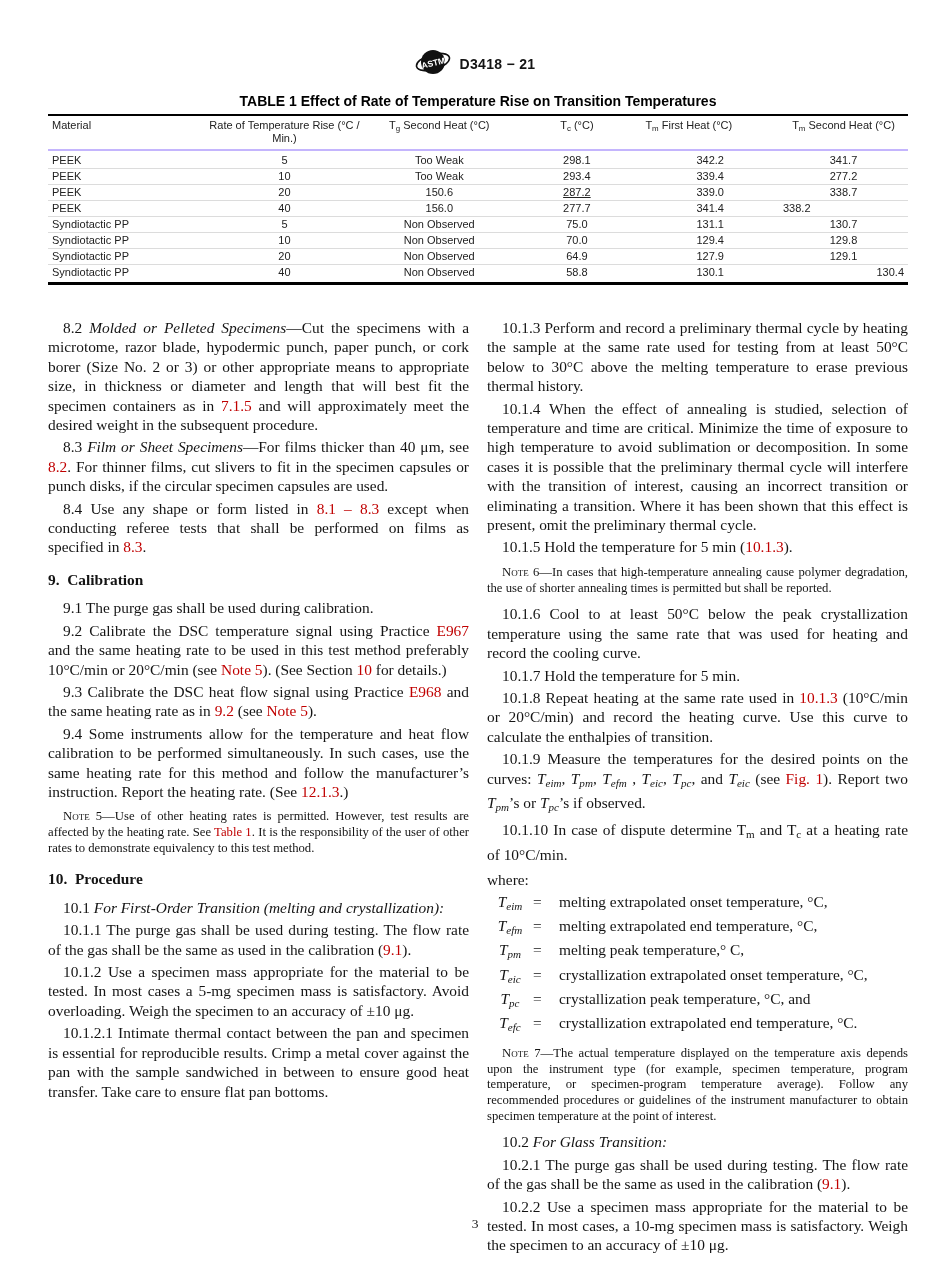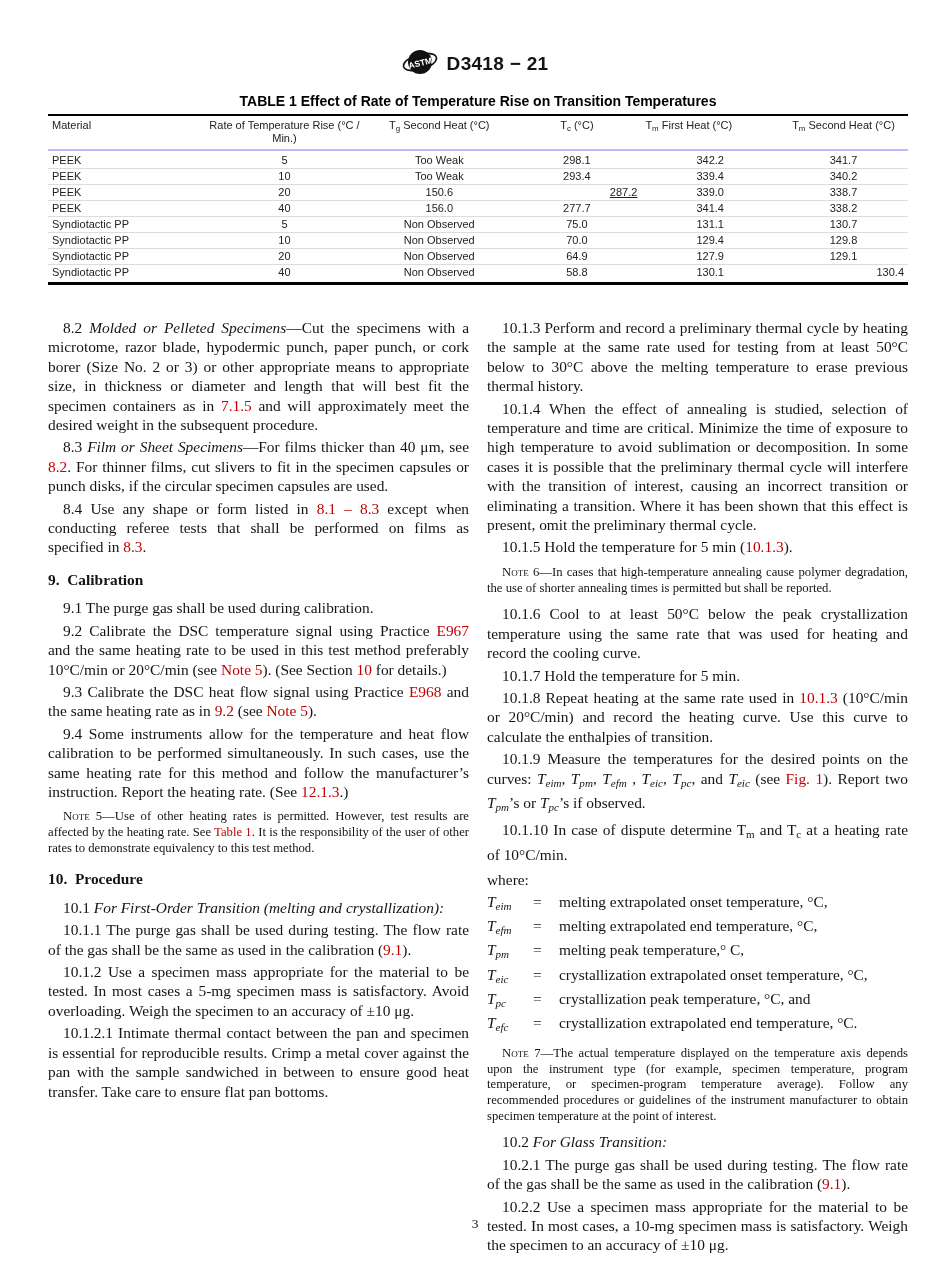--- a/index.html
+++ b/index.html
@@ -2,21 +2,21 @@
 <html style="--link-red: #c00000;"><head>
 <meta charset="utf-8">
 <style>
   html,body{margin:0;padding:0;background:#ffffff;}
   .page{position:relative;width:950px;height:1272px;background:#fff;overflow:hidden;
         font-family:"Liberation Serif",serif;color:#141414;}
 
   
   .doc-header{position:absolute;top:46px;left:0;width:100%;display:flex;
               justify-content:center;align-items:center;gap:9px;}
-  .doc-code{font-family:"Liberation Sans",sans-serif;font-weight:bold;font-size:19px;letter-spacing:.3px;}
+  .doc-code{font-family:"Liberation Sans",sans-serif;font-weight:bold;font-size:14px;letter-spacing:.3px;}
 
   
   .table-wrap{position:absolute;left:48px;top:93px;width:860px;font-family:"Liberation Sans",sans-serif;}
   .table-title{text-align:center;font-weight:bold;font-size:14px;margin-bottom:5px;color:#000;}
   .data-table{width:100%;border-collapse:collapse;font-size:11px;color:#222;
               border-top:2.5px solid #000;border-bottom:3px solid #000;}
   .data-table thead td{border-bottom:2px solid #c4b5fd;padding:3px 4px 4px;line-height:13px;vertical-align:top;}
   .data-table tbody td{padding:1px 4px;line-height:13px;}
   .data-table tbody tr:not(:last-child) td{border-bottom:1px solid #dcdcdc;}
   .data-table tbody tr:first-child td{padding-top:3px;}
@@ -25,21 +25,21 @@
   
   .col{position:absolute;top:318px;width:421px;font-size:15.4px;line-height:19.4px;text-align:justify;}
   .col-left{left:48px;}
   .col-right{left:487px;}
   .para{text-indent:15px;margin:0 0 3px 0;}
   .heading{font-weight:bold;text-indent:0;margin:13px 0 9px 0;text-align:left;}
   .note{font-size:12.7px;line-height:15.7px;text-indent:15px;margin:8px 0 8px 0;}
   .plain{text-indent:0;margin:6px 0 2px 0;text-align:left;}
   .deflist{margin:0 0 2px 0;}
   .defrow{display:flex;line-height:19.4px;text-align:left;}
-  .defterm{width:46px;flex:none;}
+  .defterm{width:46px;flex:none;text-align:center;}
   .defeq{width:26px;flex:none;}
   .defdef{flex:1;}
 
   
   .seg-i{font-style:italic;}
   .seg-link{color:var(--link-red,#c00000);}
   .seg-sc{font-variant:small-caps;}
   .seg-sub{font-size:.72em;vertical-align:-0.27em;}
 
   
@@ -90,37 +90,37 @@
             <td style="text-align: center;">298.1</td>
             <td style="text-align: center;">342.2</td>
             <td style="text-align: center;">341.7</td>
           </tr>
           <tr>
             <td style="text-align: left;">PEEK</td>
             <td style="text-align: center;">10</td>
             <td style="text-align: center;">Too Weak</td>
             <td style="text-align: center;">293.4</td>
             <td style="text-align: center;">339.4</td>
-            <td style="text-align: center;">340.2</td>
+            <td style="text-align: center;">277.2</td>
           </tr>
           <tr>
             <td style="text-align: left;">PEEK</td>
             <td style="text-align: center;">20</td>
             <td style="text-align: center;">150.6</td>
-            <td style="text-align: right; text-decoration: underline;">287.2</td>
+            <td style="text-align: center; text-decoration: underline;">287.2</td>
             <td style="text-align: center;">339.0</td>
             <td style="text-align: center;">338.7</td>
           </tr>
           <tr>
             <td style="text-align: left;">PEEK</td>
             <td style="text-align: center;">40</td>
             <td style="text-align: center;">156.0</td>
             <td style="text-align: center;">277.7</td>
             <td style="text-align: center;">341.4</td>
-            <td style="text-align: center;">338.2</td>
+            <td style="text-align: left;">338.2</td>
           </tr>
           <tr>
             <td style="text-align: left;">Syndiotactic PP</td>
             <td style="text-align: center;">5</td>
             <td style="text-align: center;">Non Observed</td>
             <td style="text-align: center;">75.0</td>
             <td style="text-align: center;">131.1</td>
             <td style="text-align: center;">130.7</td>
           </tr>
           <tr>

